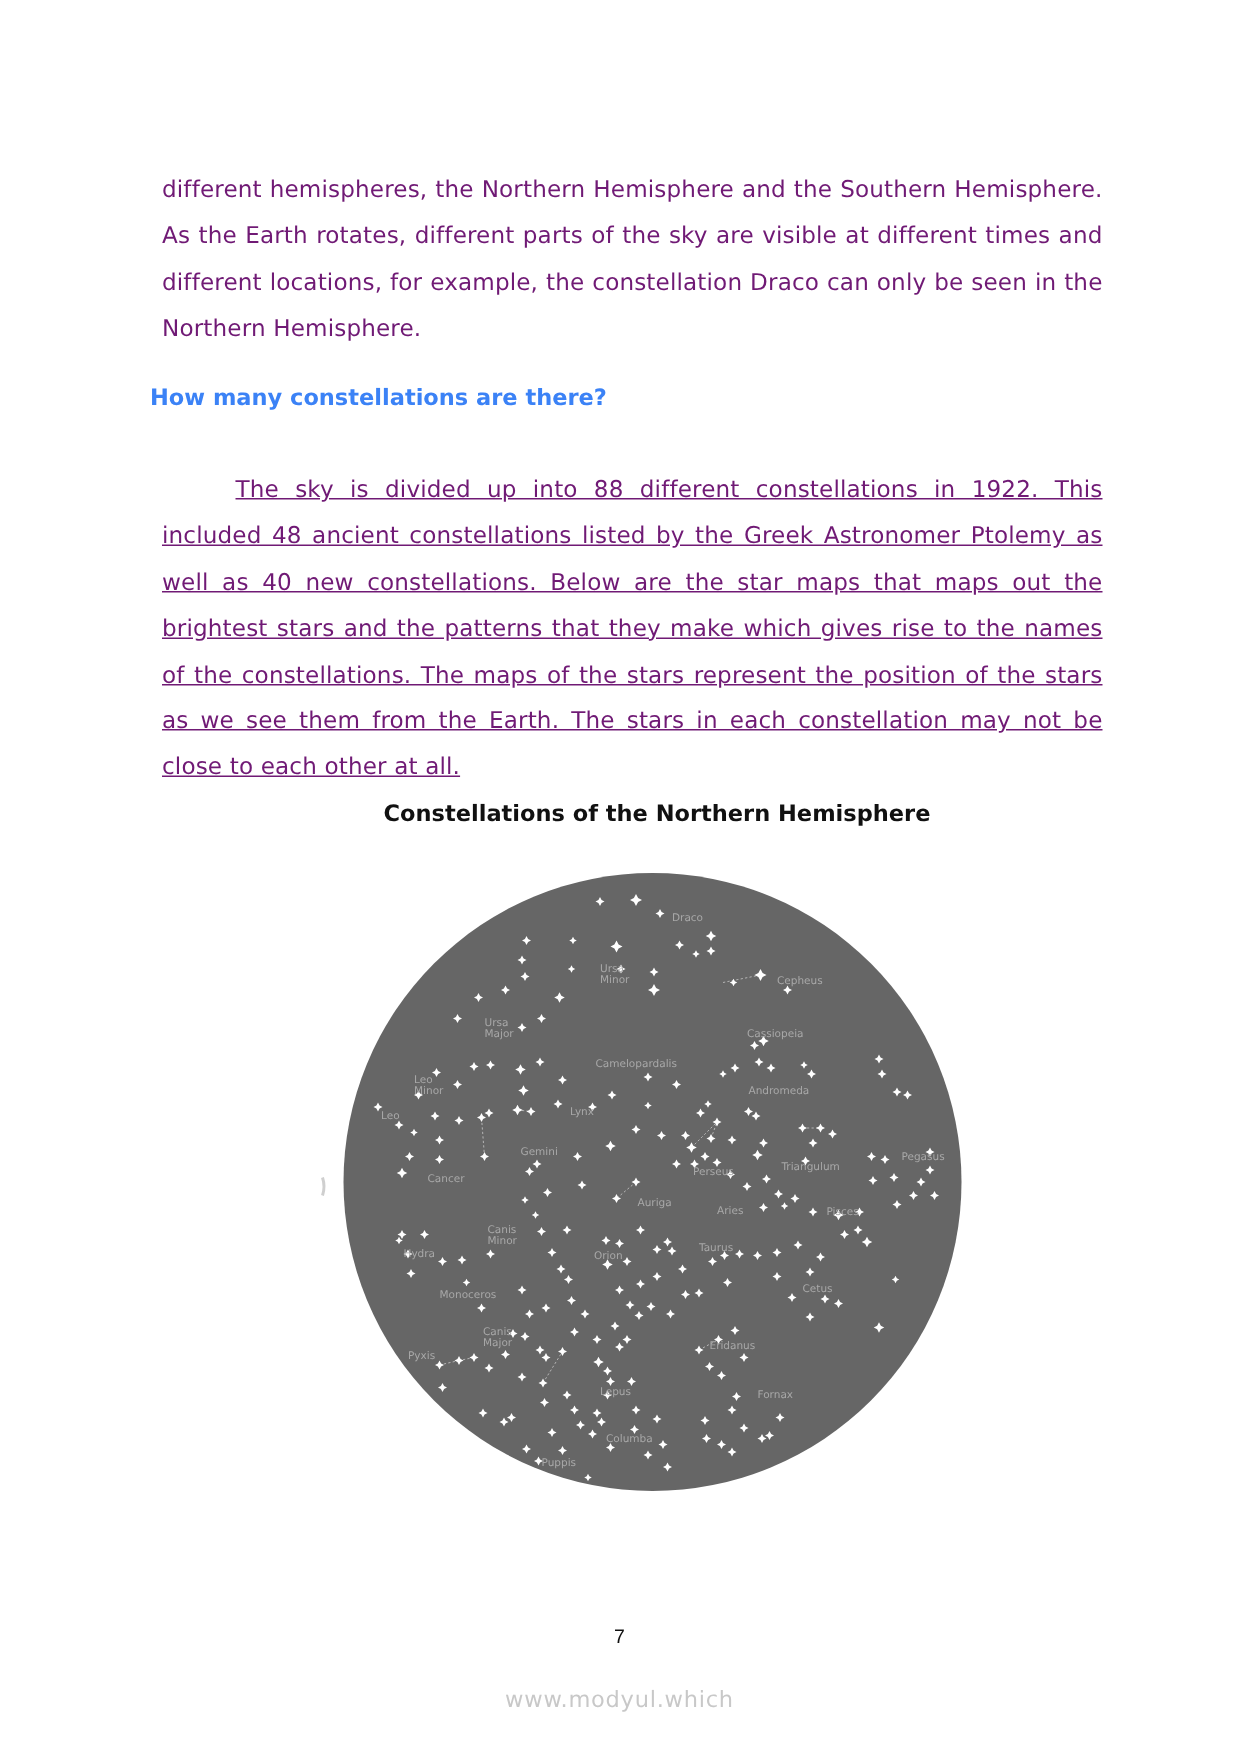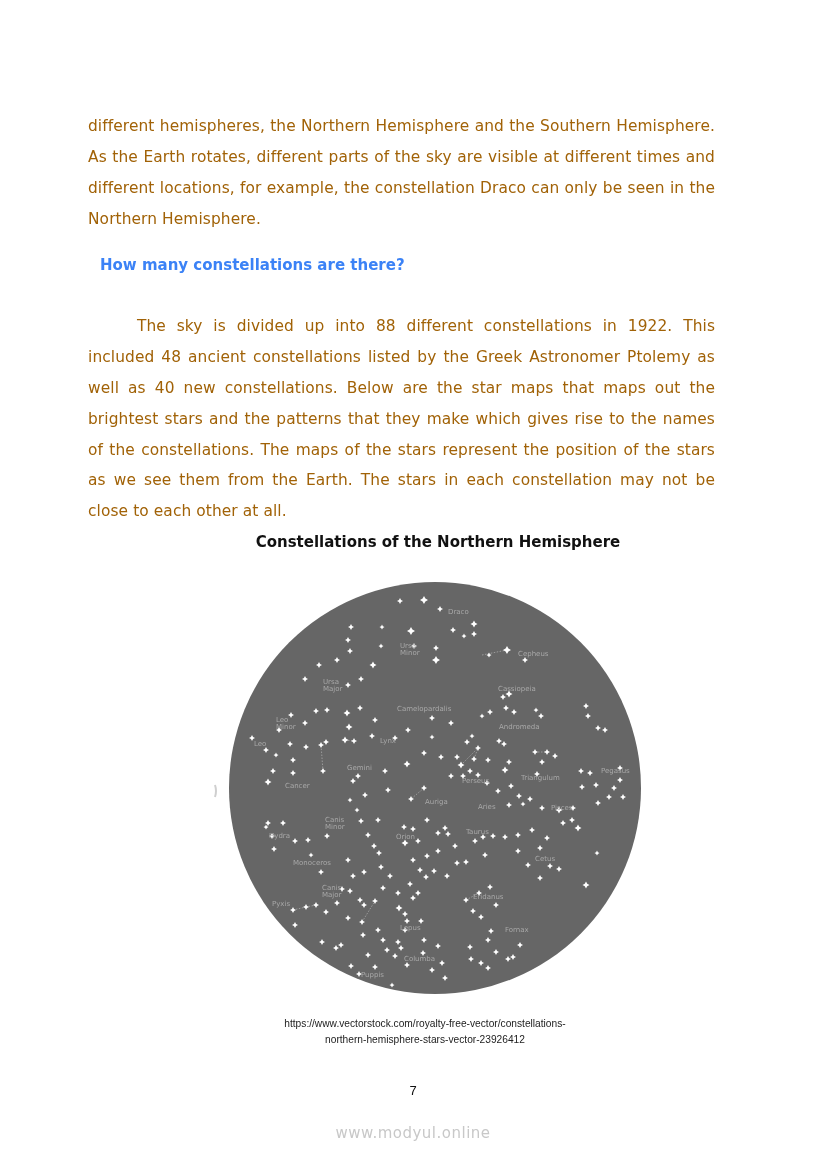--- a/index.html
+++ b/index.html
@@ -1,24 +1,24 @@
 <!DOCTYPE html>
 <html><head>
   <meta charset="utf-8">
   <style>
     html, body { margin: 0; padding: 0; background: #ffffff; }
     body { width: 826px; height: 1169px; position: relative; overflow: hidden; }
     .page { position: absolute; left: 0; top: 0; width: 826px; height: 1169px; background: #fff; }
     .para {
-      position: absolute; left: 88px; width: 627px;
+      position: absolute; left: 108px; width: 627px;
       font-family: "DejaVu Sans", sans-serif; font-size: 15.4px; line-height: 30.8px;
-      color: #a16207; text-align: justify; letter-spacing: 0.1px;
+      color: #701a75; text-align: justify; letter-spacing: 0.1px;
     }
     .p1 { top: 96px; }
-    .p2 { top: 296px; text-indent: 49px; }
+    .p2 { top: 296px; text-indent: 49px; text-decoration: underline; }
     .heading {
       position: absolute; left: 100px; top: 256px;
       font-family: "DejaVu Sans", sans-serif; font-weight: bold; font-size: 15px; color: #3b82f6;
     }
     .fig-title {
       position: absolute; left: 0; width: 876px; top: 533px; text-align: center;
       font-family: "DejaVu Sans", sans-serif; font-weight: bold; font-size: 15px; color: #111;
     }
     .starmap { position: absolute; left: 200px; top: 580px; width: 460px; height: 430px; }
     .caption {
@@ -329,20 +329,16 @@
         <text class="clabel" x="122" y="310"><tspan x="122" dy="0">Canis</tspan><tspan x="122" dy="7">Major</tspan></text>
         <text class="clabel" x="273" y="319">Eridanus</text>
         <text class="clabel" x="72" y="326">Pyxis</text>
         <text class="clabel" x="200" y="350">Lepus</text>
         <text class="clabel" x="305" y="352">Fornax</text>
         <text class="clabel" x="204" y="381">Columba</text>
         <text class="clabel" x="161" y="397">Puppis</text>
       </g>
   </svg>
 
-  <div class="caption">
-    <div>https://www.vectorstock.com/royalty-free-vector/constellations-</div>
-    <div>northern-hemisphere-stars-vector-23926412</div>
-  </div>
 
   <div class="page-num">7</div>
-  <div class="watermark">www.modyul.online</div>
+  <div class="watermark">www.modyul.which</div>
 </div>
 
 </body></html>

